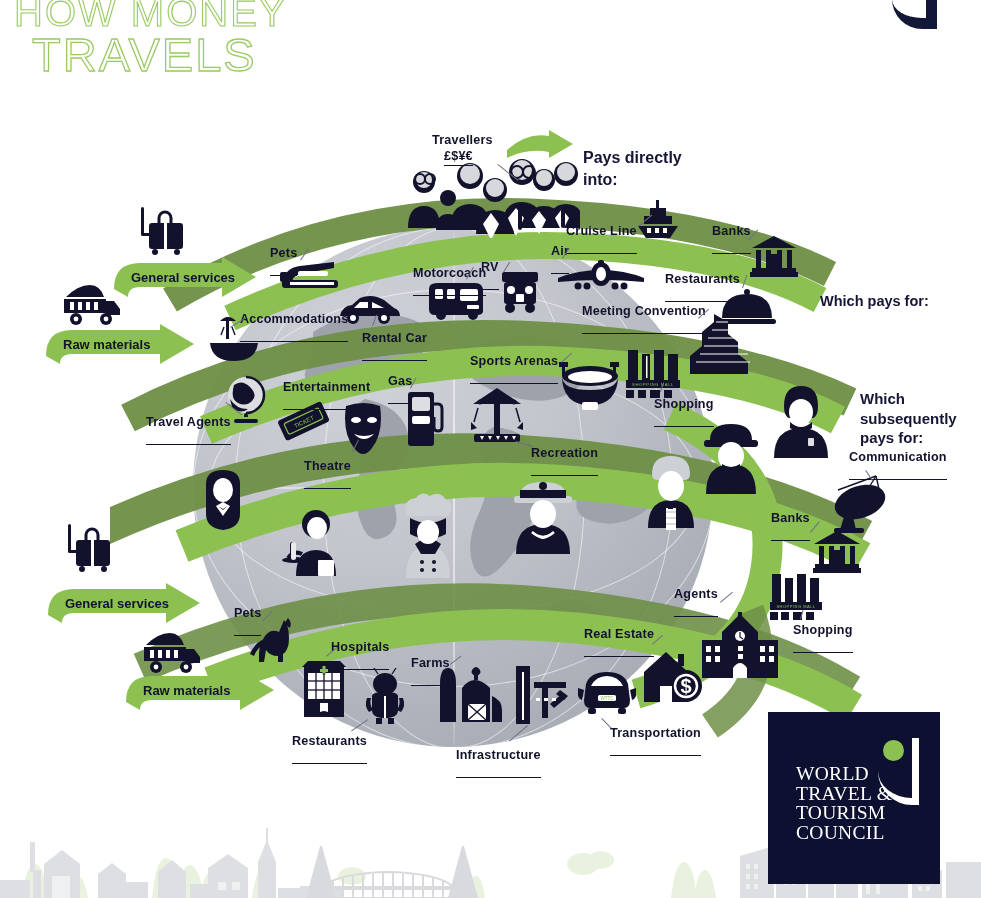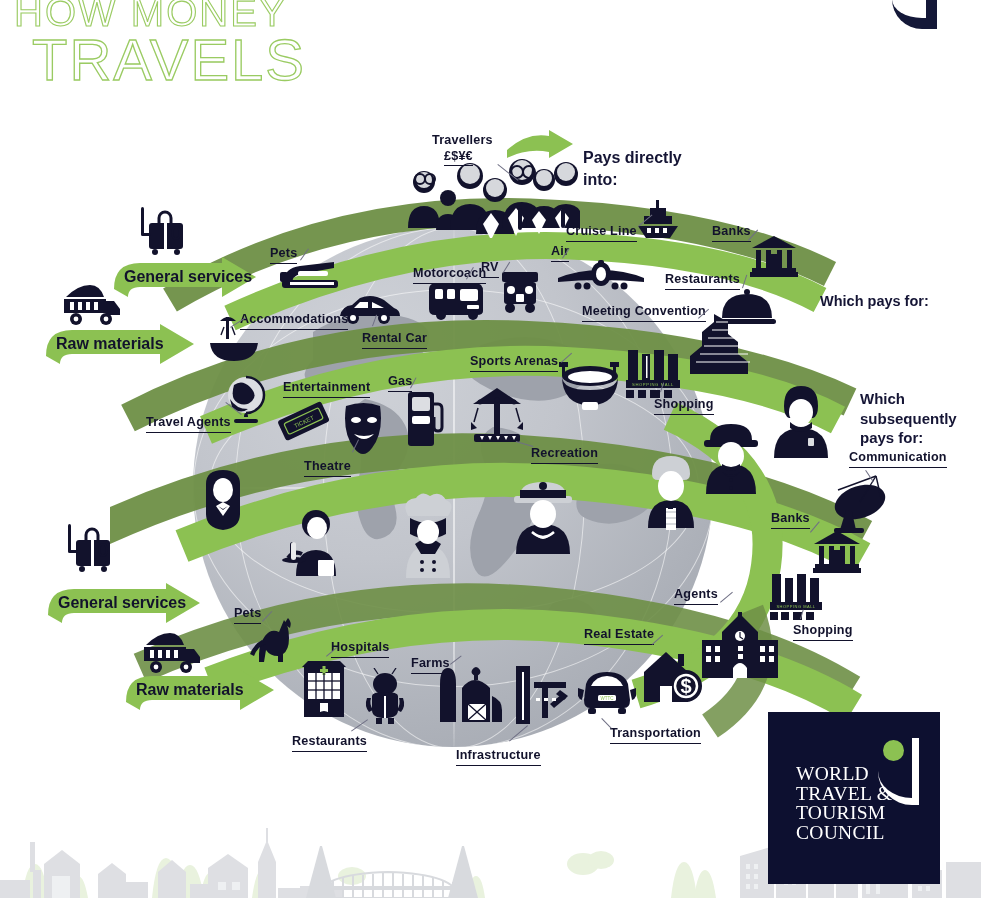--- a/index.html
+++ b/index.html
@@ -27,21 +27,21 @@
   #title .l1{
     display:block;
     font-size:40px;
     font-weight:300;
     color:transparent;
     -webkit-text-stroke:1.1px #9ACB62;
     letter-spacing:2px;
   }
   #title .l2{
     display:block;
-    font-size:58px;
+    font-size:47px;
     font-weight:300;
     color:transparent;
     -webkit-text-stroke:1.3px #9ACB62;
     letter-spacing:2px;
     margin-top:2px;
     margin-left:18px;
   }
 
   
   .headline{
@@ -57,21 +57,21 @@
 
   
   .lbl{
     color:#12122c;
     font-size:12.6px;
     font-weight:600;
     letter-spacing:0.2px;
     white-space:nowrap;
     line-height:1.15;
   }
-  .lbl.u{border-bottom:1.4px solid #12122c;padding-bottom:3px;}
+  .lbl.u{border-bottom:1.4px solid #12122c;padding-bottom:15px;}
   .leader{position:absolute;background:#6f6f84;height:1px;transform-origin:0 0;}
 
   
   #globe{
     left:193px; top:227px;
     width:520px; height:520px;
     border-radius:50%;
     background:
       radial-gradient(circle at 34% 26%, #cfd2d8 0%, #c2c5cc 38%, #aeb2ba 70%, #9da1aa 100%);
     overflow:hidden;
@@ -85,22 +85,22 @@
   .p1{left:0;top:50%;width:100%;height:0;border-top:1px solid rgba(255,255,255,.6);border-radius:0;}
   .p2{left:3%;top:26%;width:94%;height:48%;border-radius:50%;}
   .p3{left:0;top:12%;width:100%;height:76%;border-radius:50%;}
 
   
   .band{position:absolute;}
 
   
   .arrow{position:absolute;}
   .arrow .txt{
-    position:absolute;left:14px;top:50%;transform:translateY(-50%);
-    color:#12122c;font-size:16px;font-weight:600;white-space:nowrap;
+    position:absolute;left:21px;top:50%;transform:translateY(-50%);
+    color:#12122c;font-size:13px;font-weight:600;white-space:nowrap;
   }
 
   
   .ic{position:absolute;}
   .ic svg{display:block;}
   .navy{fill:#12122c;}
   .white{fill:#ffffff;}
   .greenfill{fill:#8CC152;}
 
   

